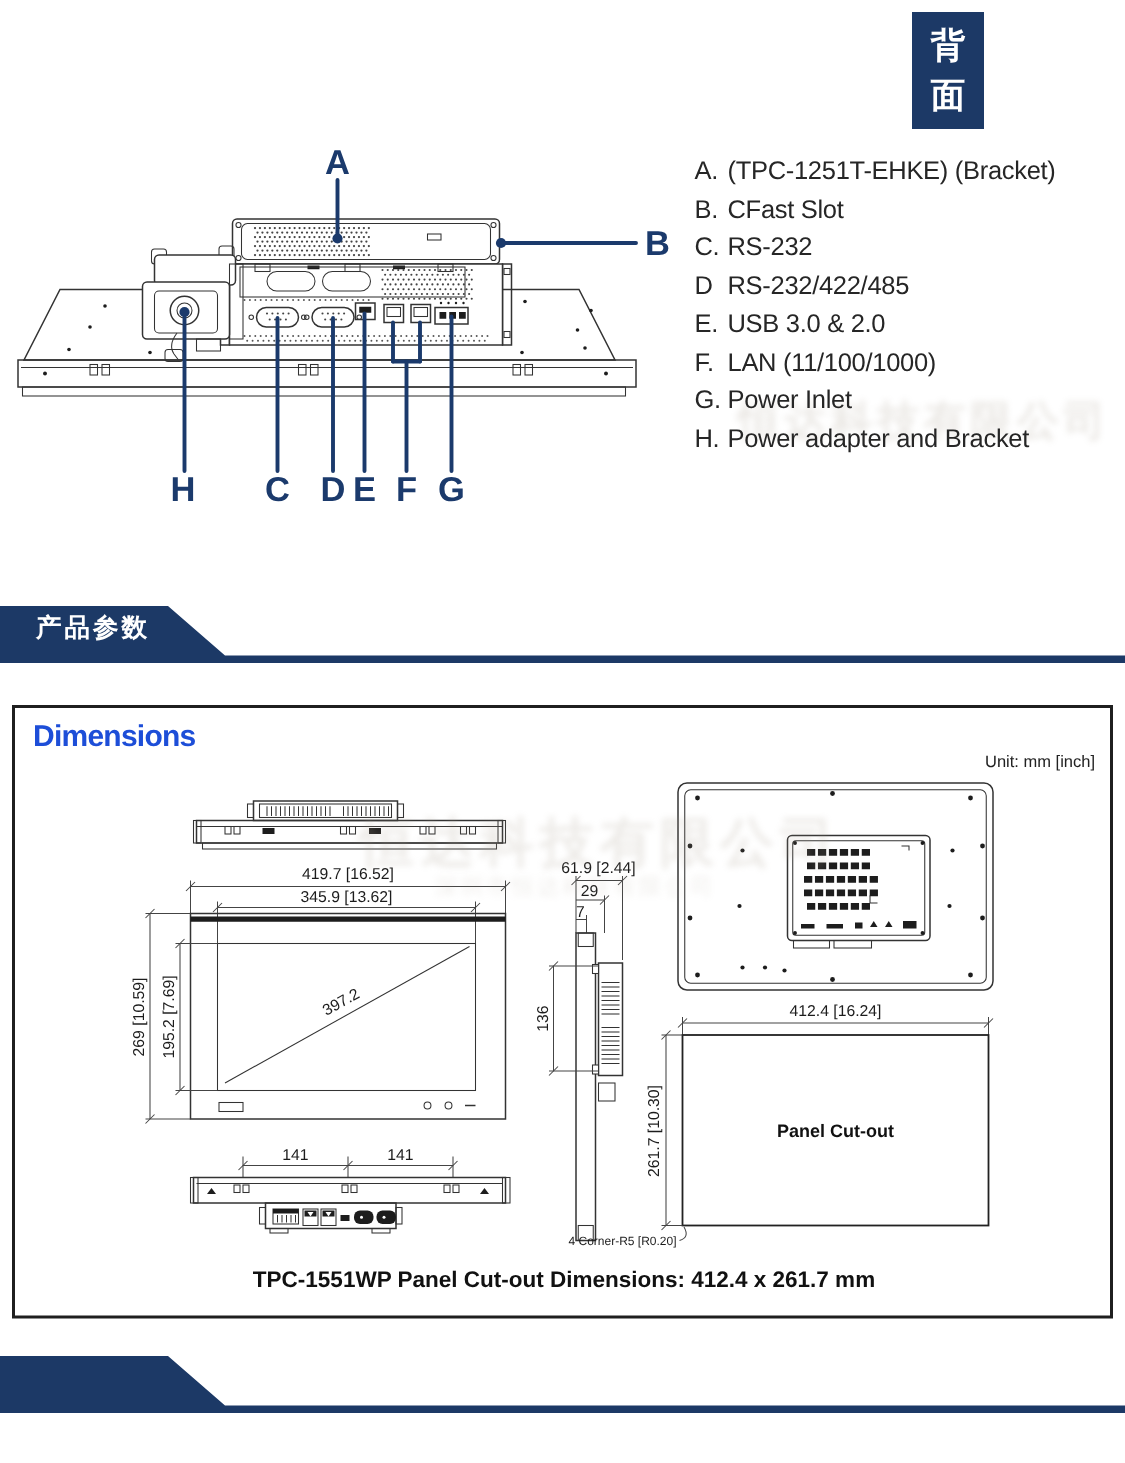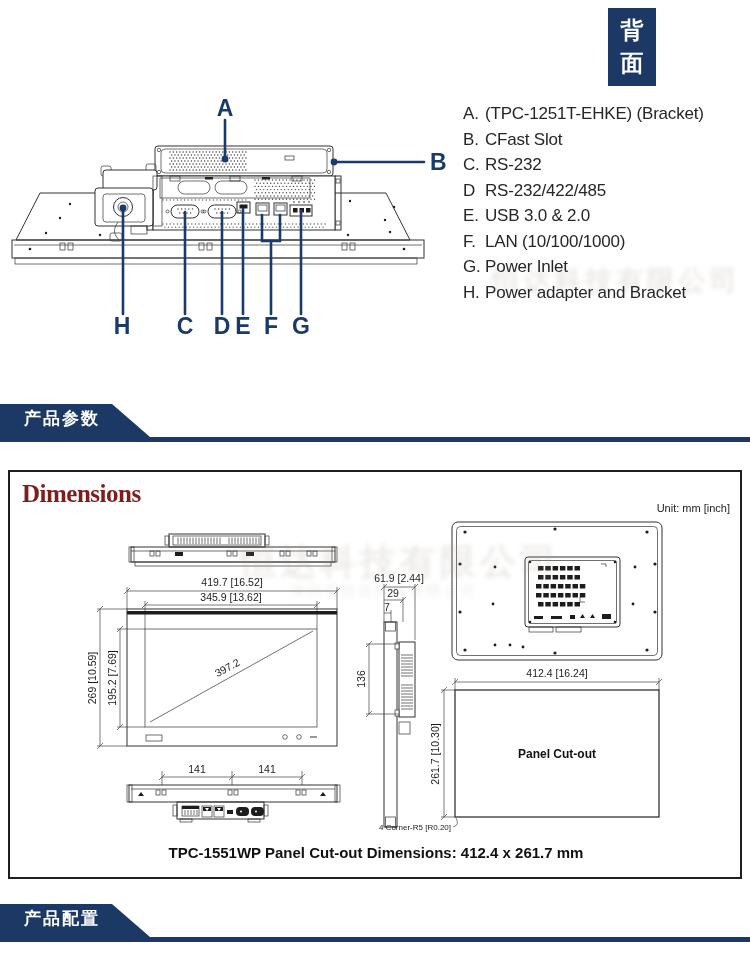--- a/index.html
+++ b/index.html
@@ -17,22 +17,22 @@
   .legend .txt{flex:1;}
   .legend .l2{display:block;}
   
   .banner{position:absolute;left:0;width:750px;height:40px;}
   .banner svg{position:absolute;left:0;top:0;}
   .banner .bn-text{position:absolute;left:24px;top:3px;color:#ffffff;font-size:17px;
                    font-weight:bold;letter-spacing:2px;}
   
   .dims-box{position:absolute;left:8px;top:470px;width:734px;height:409px;border:2px solid #1f1f1f;
             box-sizing:border-box;background:#fff;}
-  .dims-title{position:absolute;left:12px;top:8px;color:#7f1d1d;font-size:25px;font-weight:800;
-              letter-spacing:-0.5px;font-family:Liberation Serif, serif;}
+  .dims-title{position:absolute;left:12px;top:8px;color:#1d4ed8;font-size:20px;font-weight:800;
+              letter-spacing:-0.5px;}
   .dims-unit{position:absolute;right:10px;top:30px;color:#222;font-size:11px;}
   .dims-svg{position:absolute;left:0;top:0;}
   
   .wm{position:absolute;color:#a89d8d;filter:blur(2px);white-space:nowrap;pointer-events:none;}
   .wm1{left:492px;top:262px;font-size:28px;opacity:.22;letter-spacing:3px;font-weight:bold;}
   .wm2{left:240px;top:538px;font-size:36px;opacity:.20;letter-spacing:4px;font-weight:bold;}
   .wm3{left:290px;top:582px;font-size:15px;opacity:.18;letter-spacing:2px;}
   
   svg text{font-family:"Liberation Sans","DejaVu Sans",sans-serif;}
   .s{stroke:#333;fill:none;stroke-width:1;}
@@ -638,21 +638,21 @@
     <div class="item">
       <span class="letter">D</span>
       <span class="txt">RS-232/422/485</span>
     </div>
     <div class="item">
       <span class="letter">E.</span>
       <span class="txt">USB 3.0 &amp; 2.0</span>
     </div>
     <div class="item">
       <span class="letter">F.</span>
-      <span class="txt">LAN (10/100/1000)</span>
+      <span class="txt">LAN (11/100/1000)</span>
     </div>
     <div class="item">
       <span class="letter">G.</span>
       <span class="txt">Power Inlet</span>
     </div>
     <div class="item">
       <span class="letter">H.</span>
       <span class="txt"><span>Power adapter and Bracket</span></span>
     </div>
   </div>
@@ -962,16 +962,15 @@
     </svg>
   </div>
 
   <div class="wm wm2">恒达科技有限公司</div>
   <div class="wm wm3">深圳市恒达科技有限公司</div>
 
   <div class="banner" style="top:904px;">
     <svg width="750" height="40" viewBox="0 0 750 40">
       <polygon fill="#1c3966" points="0,0 112,0 150,33 750,33 750,38 0,38"></polygon>
     </svg>
-    <span class="bn-text">产品配置</span>
   </div>
 
 </div>
 
 </body></html>

